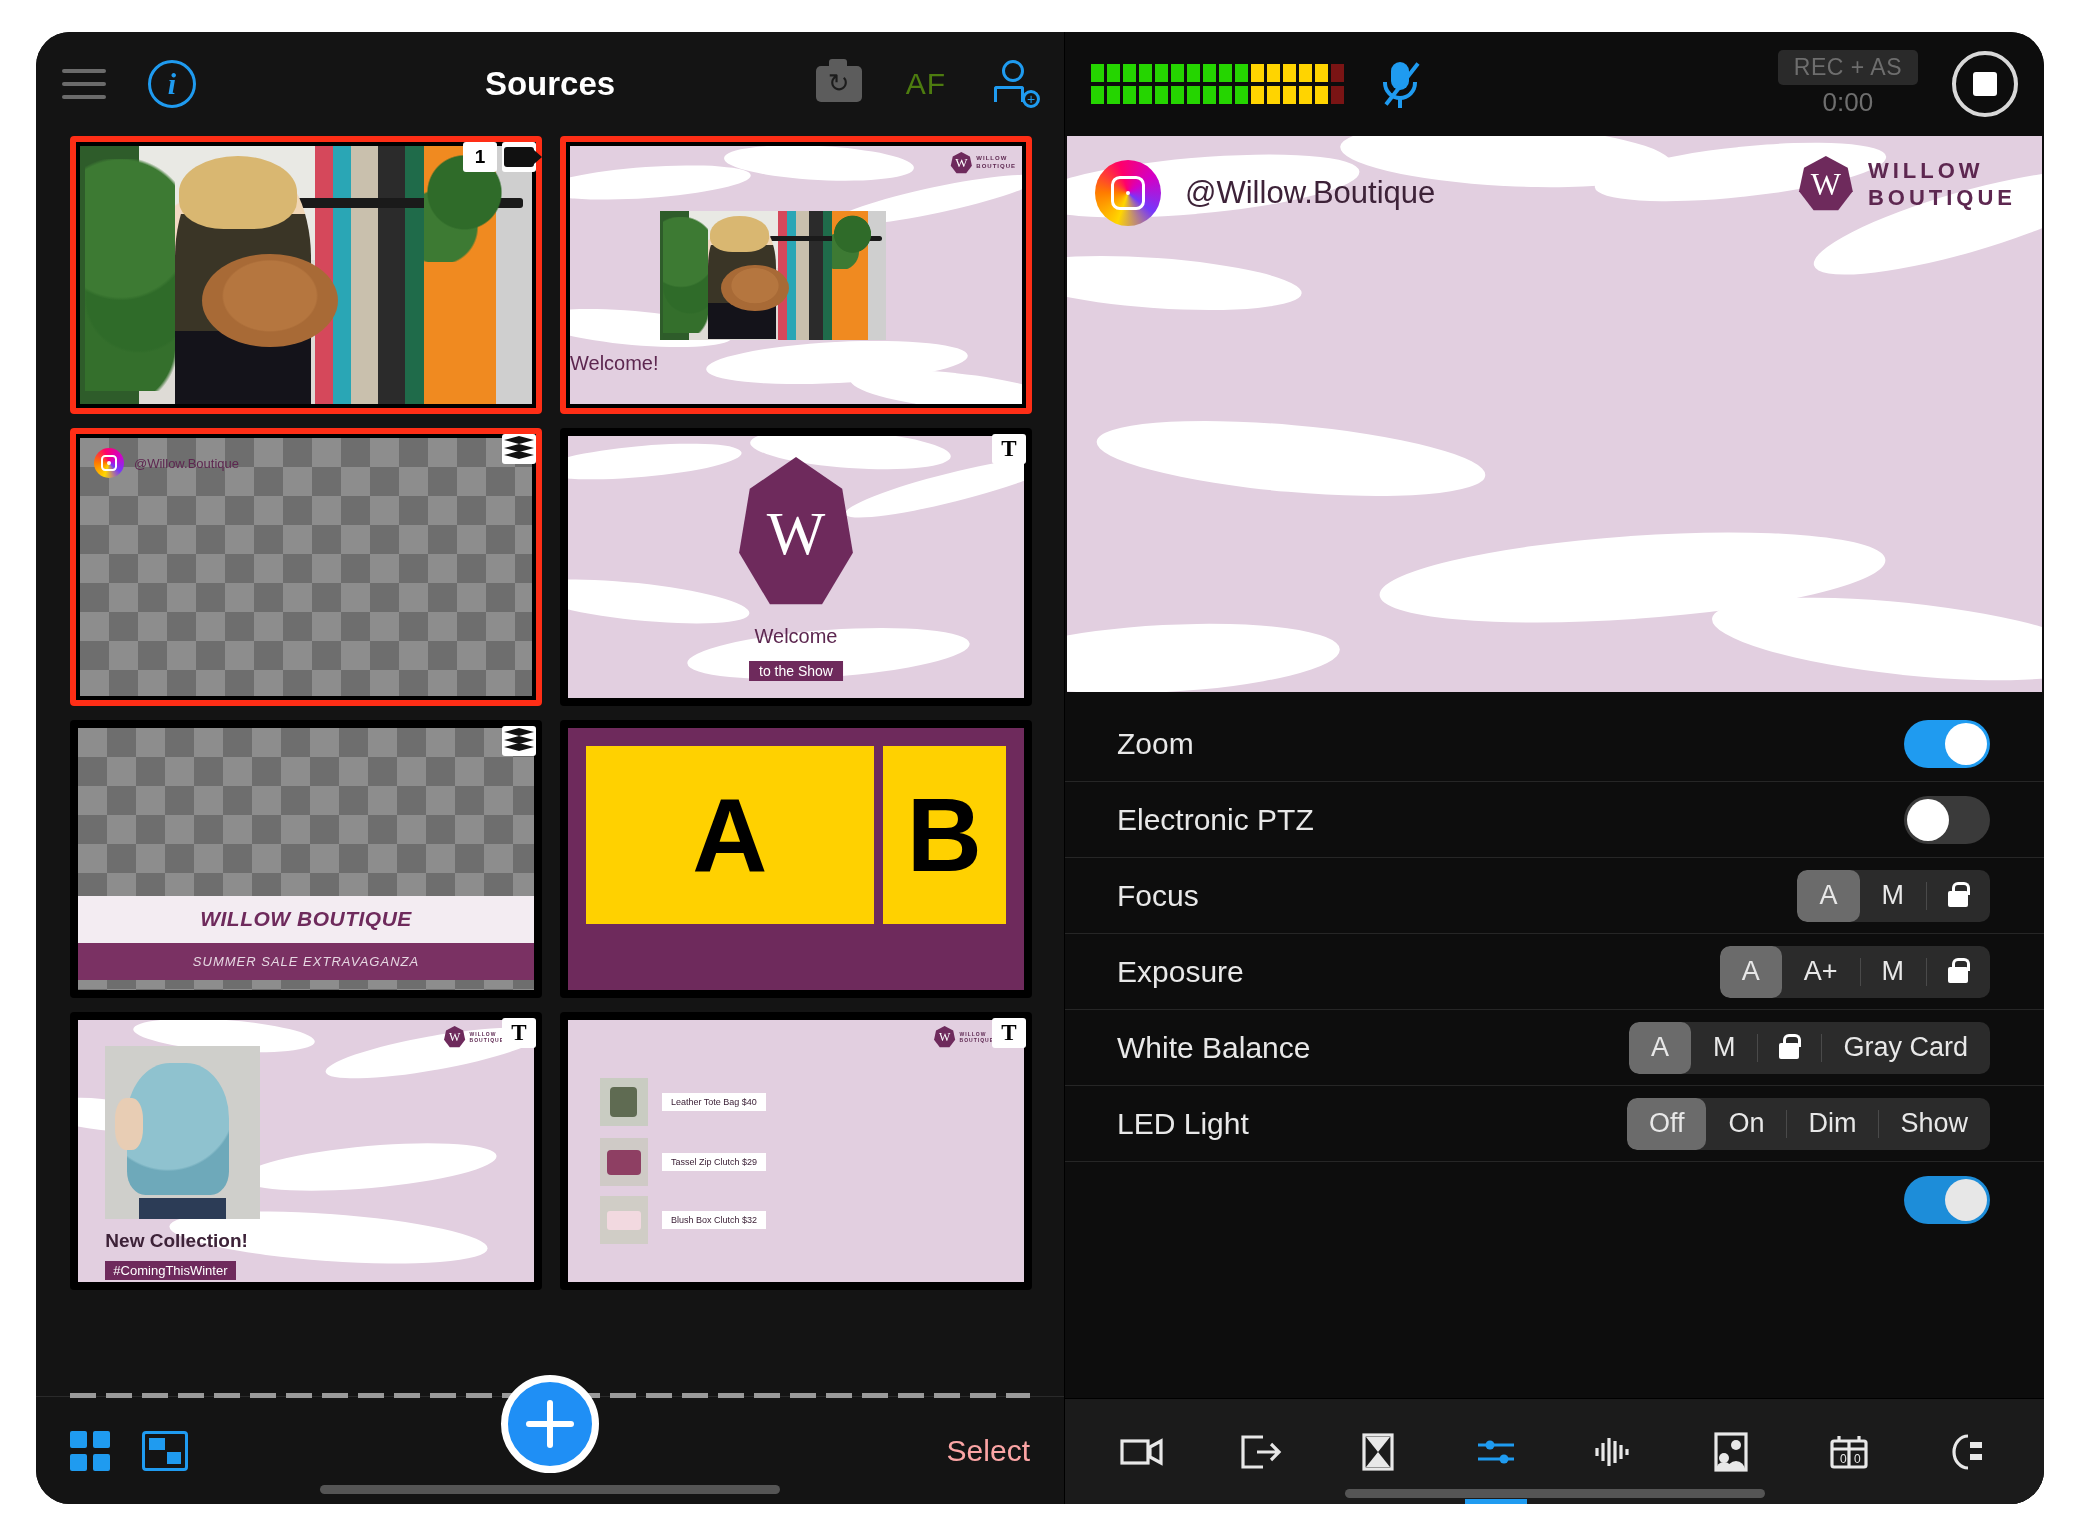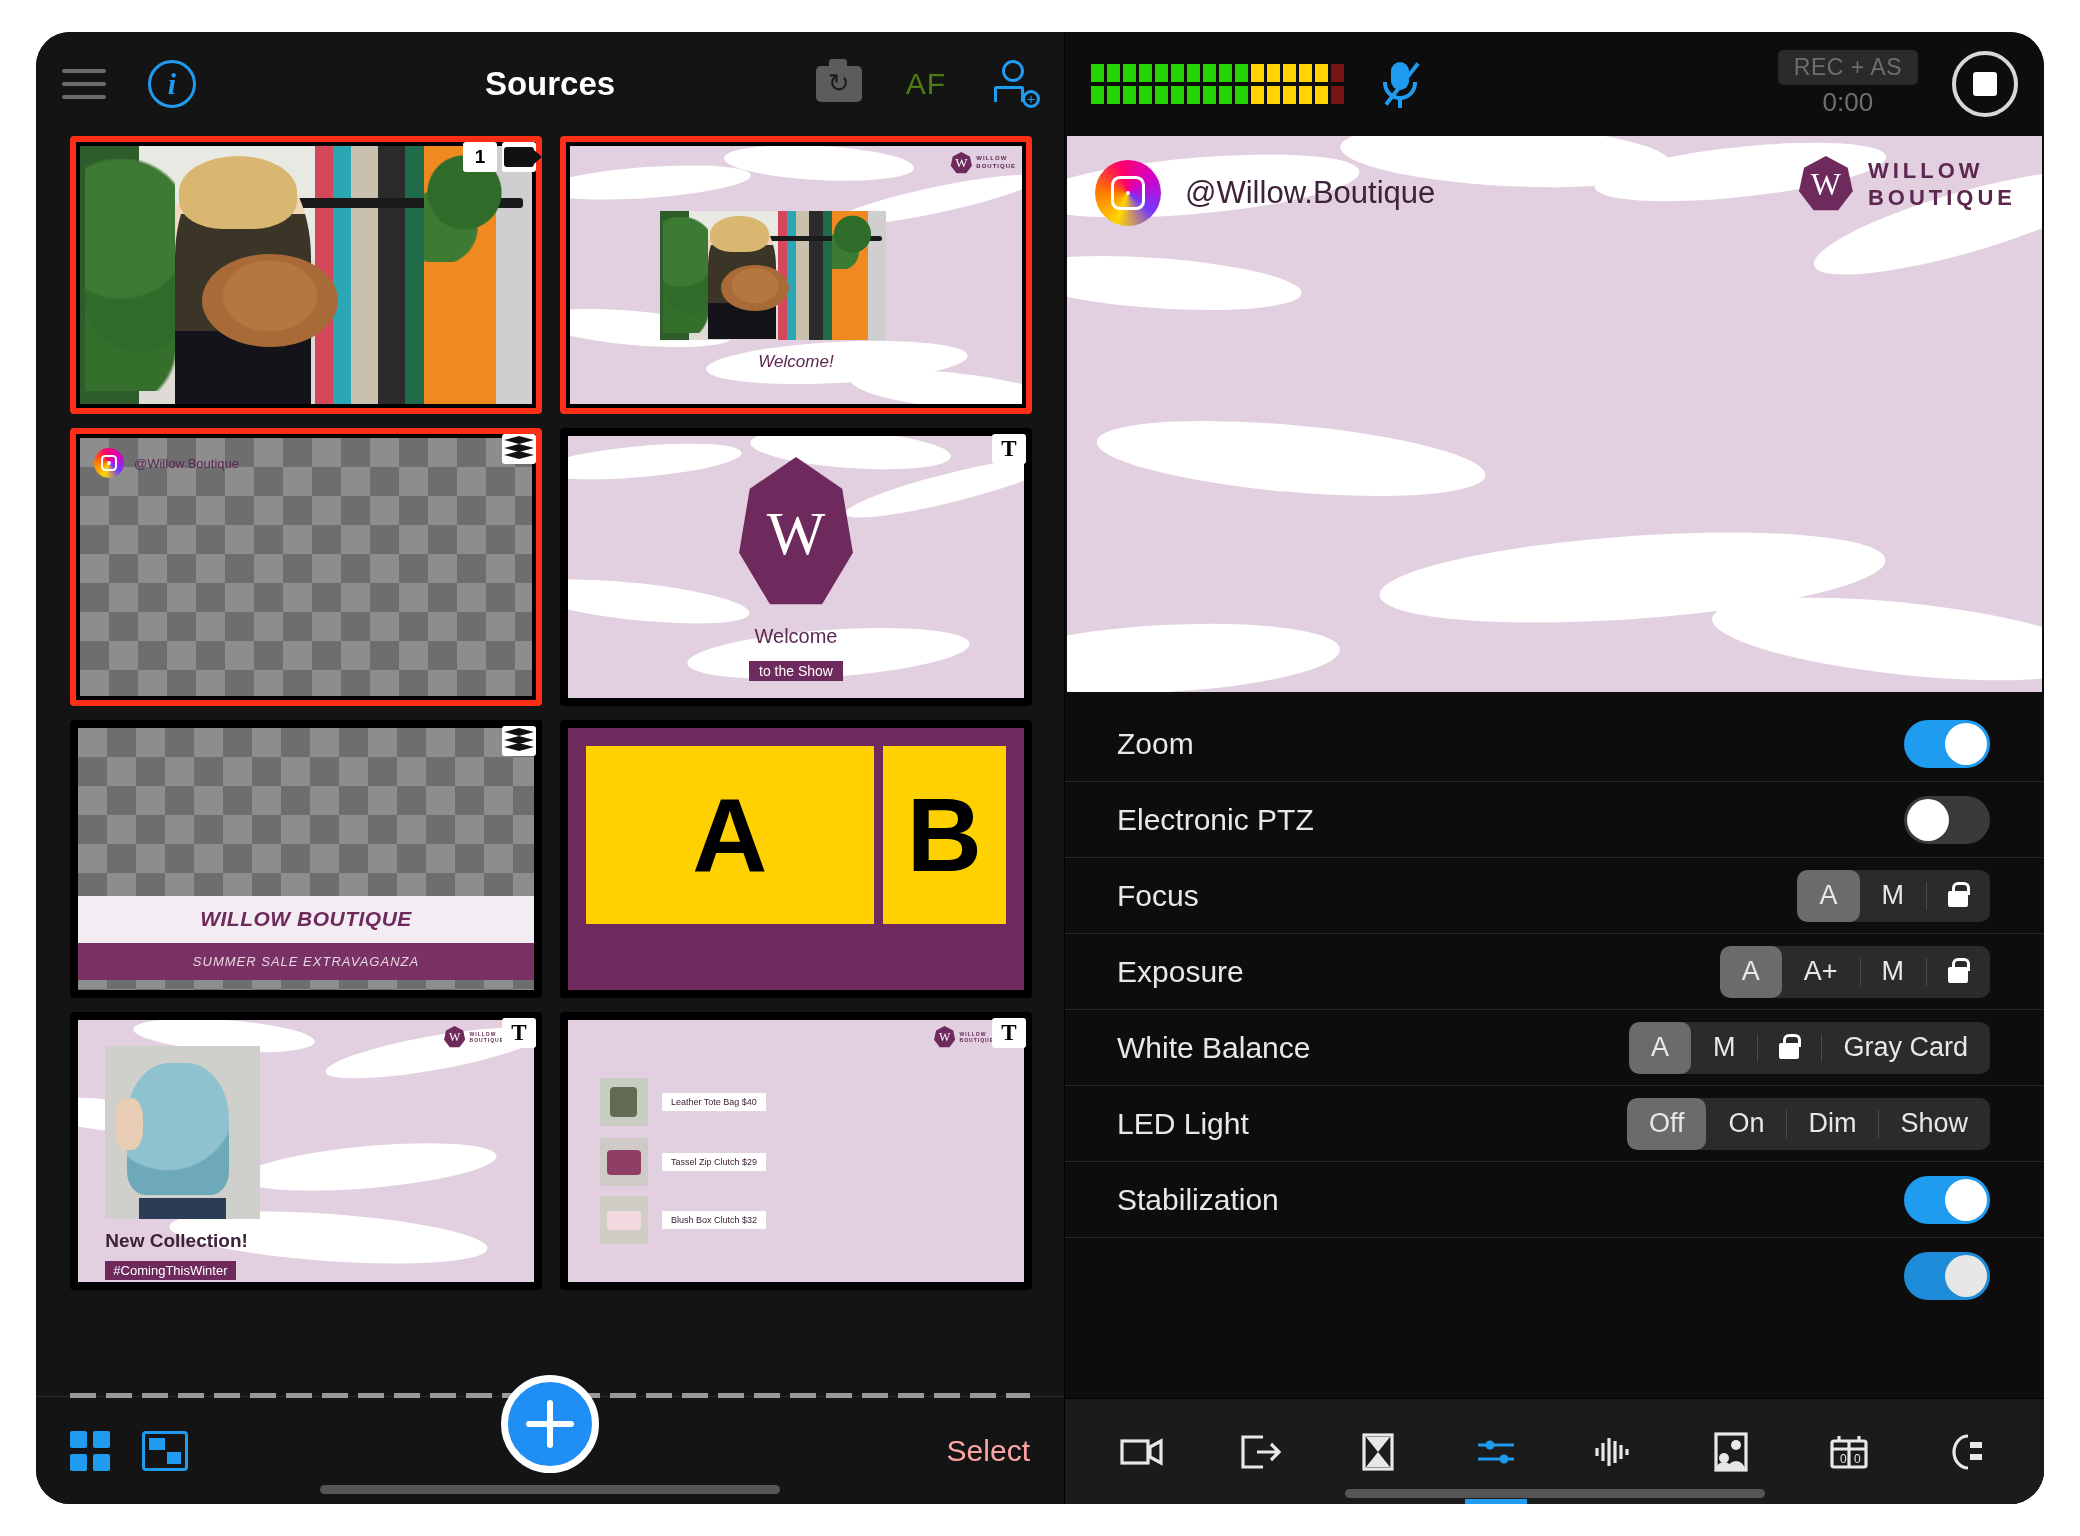--- a/index.html
+++ b/index.html
@@ -240,21 +240,21 @@
               <div style="position:absolute;left:20%;top:25%;width:50%;height:50%;overflow:hidden;background:#cfcfcf;">
                 <div class="photo-boutique">
                   <span class="plant-l"></span>
                       <span class="rail"></span>
                       <span class="plant-r"></span>
                   <span class="person"></span>
                       <span class="hair"></span>
                       <span class="hat"></span>
                 </div>
               </div>
-              <div style="position:absolute;left:0;right:0;top:80%;text-align:center;color:#5d2750;font-size:17px;font-style:italic;">Welcome!</div>
+              <div style="position:absolute;left:0;right:0;top:80%;color:#5d2750;font-size:20px;">Welcome!</div>
               <div style="position:absolute;right:6px;top:6px;display:flex;align-items:center;gap:4px;">
                 <span class="hept" style="width:22px;height:22px;font-size:13px;">W</span>
                 <span style="color:#5d2750;font-size:6px;font-weight:bold;letter-spacing:1px;line-height:1.3;">WILLOW<br>BOUTIQUE</span>
               </div>
             </div>
           </div>
         </div>
 
         <div class="thumb sel">
           <div class="thumb-inner">
@@ -555,28 +555,20 @@
         <span class="sctl">
           <span class="seg-group">
             <span class="seg-item active">Off</span>
             <span class="seg-item">On</span>
             <span class="seg-item div">Dim</span>
             <span class="seg-item div">Show</span>
           </span>
         </span>
       </div>
 
-      <div class="srow">
-        <span class="slabel">Stabilization</span>
-        <span class="sctl">
-              <span class="toggle on">
-                <i></i>
-              </span>
-            </span>
-      </div>
 
       <div class="srow" style="border-bottom:none;">
         <span class="sctl">
               <span class="toggle on" style="opacity:.9;">
                 <i></i>
               </span>
             </span>
       </div>
     </div>
 

